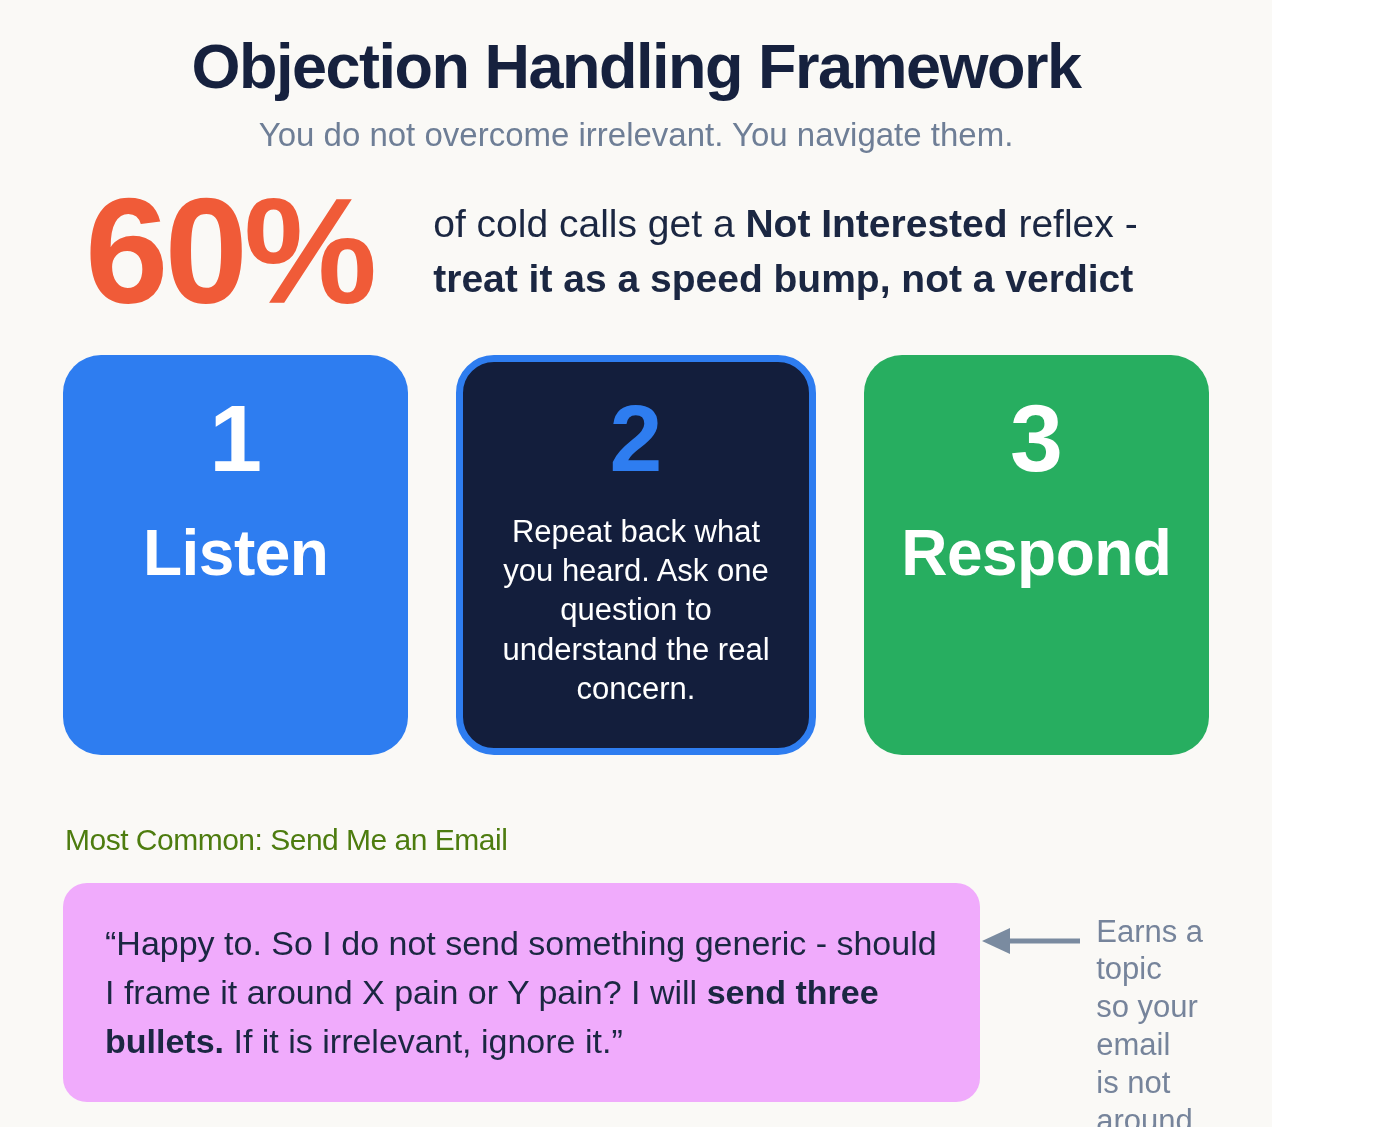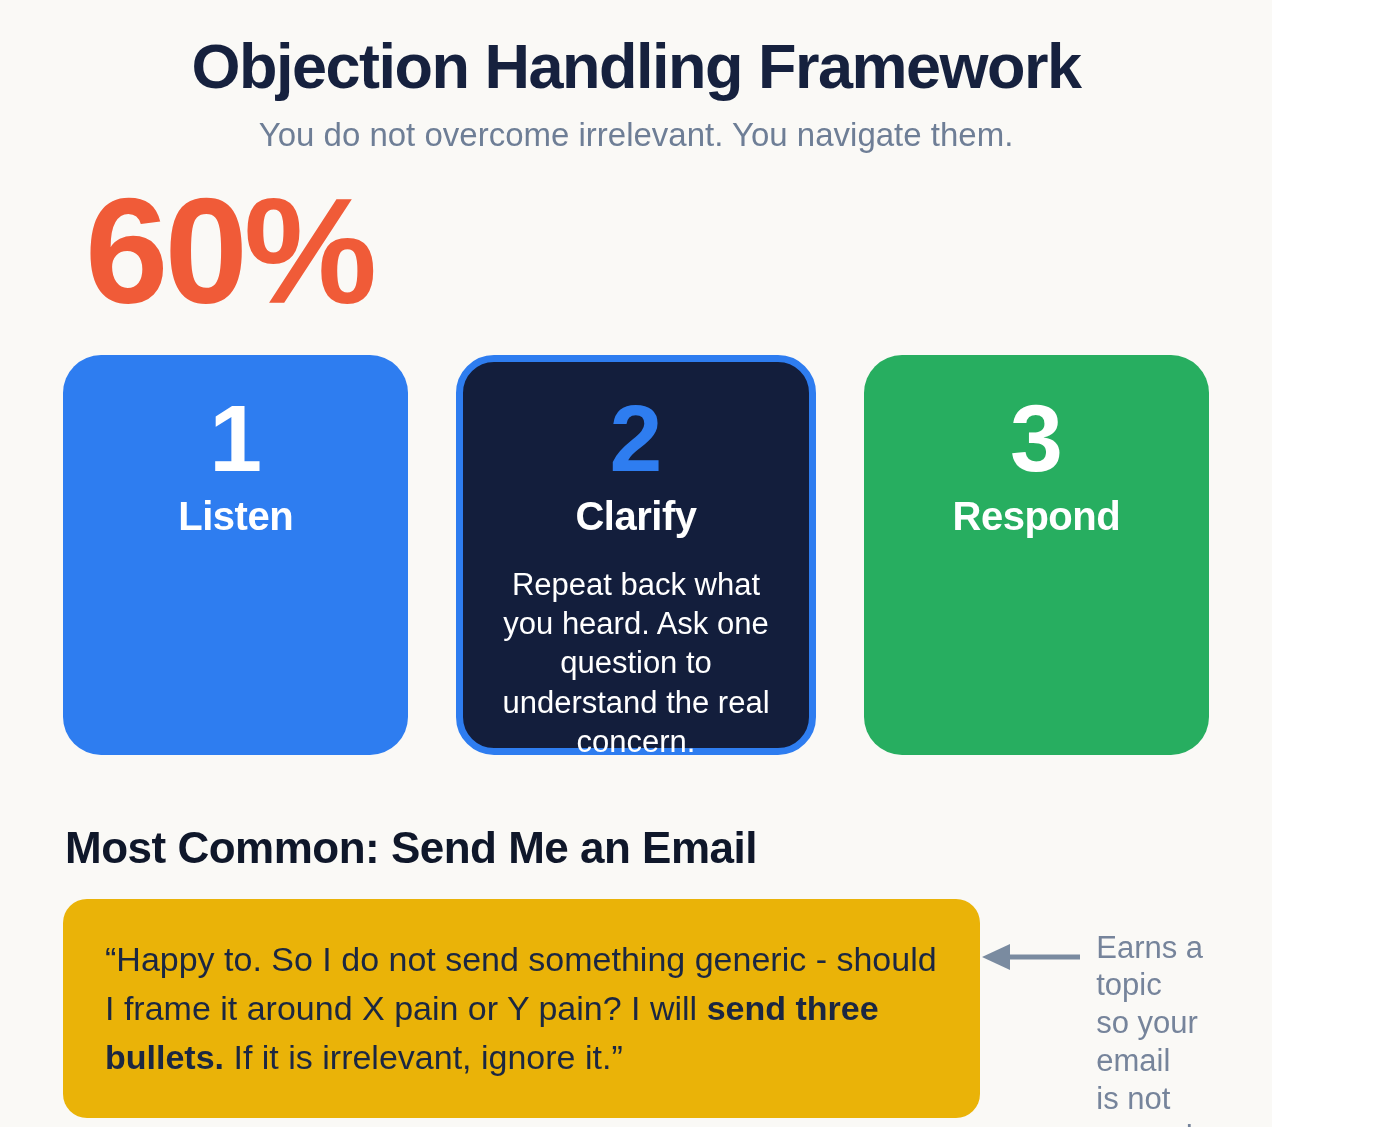--- a/index.html
+++ b/index.html
@@ -61,45 +61,45 @@
   .card-blue  { background: #2E7DF0; }
   .card-navy  { background: #131E3C; border: 7px solid #2E7DF0; padding-top: 29px; }
   .card-green { background: #27AE60; }
   .card-number {
     font-size: 95px;
     font-weight: 700;
     line-height: 1.0;
   }
   .card-navy .card-number { color: #2E7DF0; }
   .card-title {
-    margin-top: 8px;
-    font-size: 40px;
+    margin-top: 30px;
+    font-size: 64px;
     font-weight: 700;
     letter-spacing: -0.5px;
   }
   .card-body {
     margin-top: 26px;
     font-size: 31px;
     line-height: 1.27;
   }
   .section-heading {
     margin: 68px 0 0 65px;
-    font-size: 44px;
-    font-weight: 700;
+    font-size: 30px;
+    font-weight: 400;
     letter-spacing: -0.5px;
-    color: #0f172a;
+    color: #4d7c0f;
   }
   .bottom-row {
     display: flex;
     align-items: flex-start;
     margin: 26px 0 0 63px;
   }
   .quote-box {
     width: 942px;
-    background: #eab308;
+    background: #f0abfc;
     border-radius: 24px;
     padding: 36px 42px;
     font-size: 34px;
     line-height: 1.45;
     color: #1B2742;
   }
   .quote-box b { font-weight: 700; }
   .annotation {
     display: flex;
     align-items: flex-start;
@@ -120,30 +120,33 @@
 </head>
 <body>
 
 <div class="page">
 
   <div class="title">Objection Handling Framework</div>
   <div class="subtitle">You do not overcome irrelevant. You navigate them.</div>
 
   <div class="stat-row">
     <div class="stat-value">60%</div>
+    <div class="stat-text">
+      <span>of cold calls get a </span><b>Not Interested</b><span> reflex -</span><br>
+      <b>treat it as a speed bump, not a verdict</b>
+    </div>
   </div>
 
   <div class="cards">
     <div class="card card-blue">
       <div class="card-number">1</div>
       <div class="card-title">Listen</div>
     </div>
     <div class="card card-navy">
       <div class="card-number">2</div>
-      <div class="card-title">Clarify</div>
       <div class="card-body">Repeat back what you heard. Ask one question to understand the real concern.</div>
     </div>
     <div class="card card-green">
       <div class="card-number">3</div>
       <div class="card-title">Respond</div>
     </div>
   </div>
 
   <div class="section-heading">Most Common: Send Me an Email</div>
 

